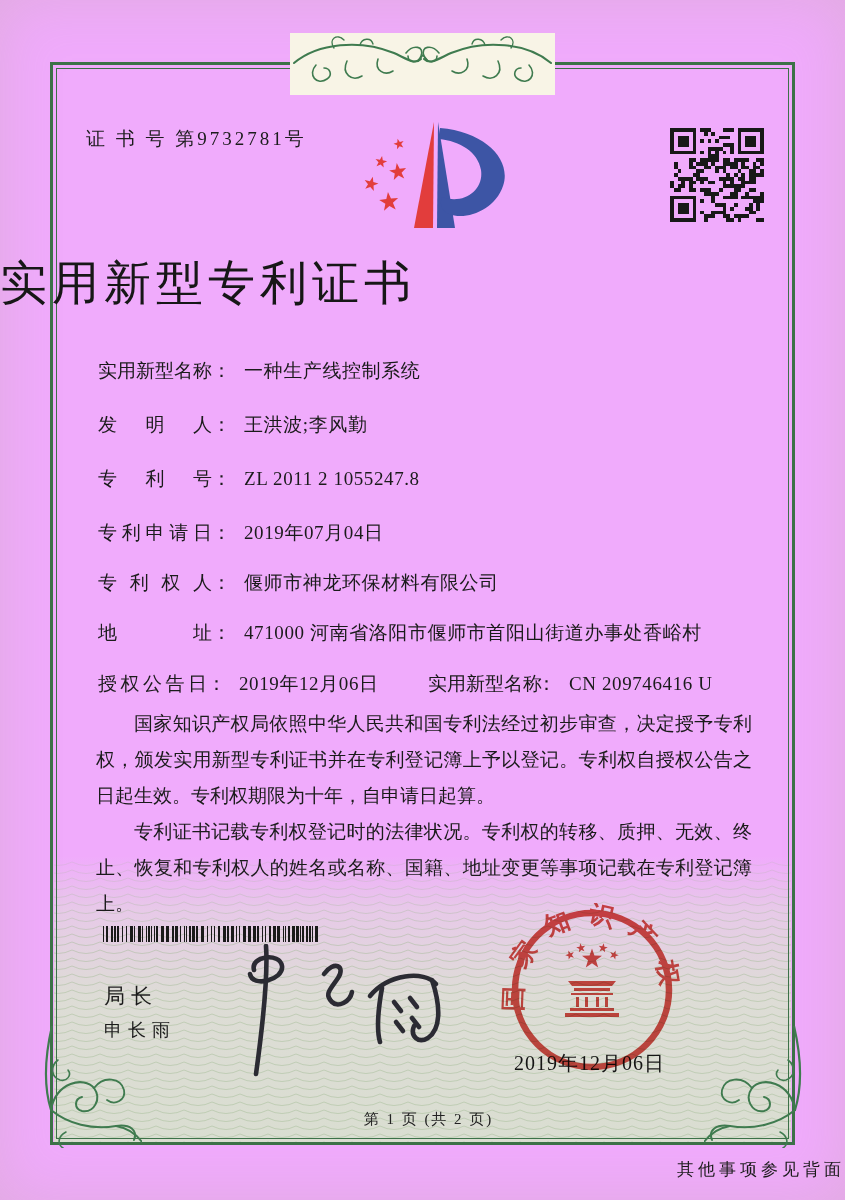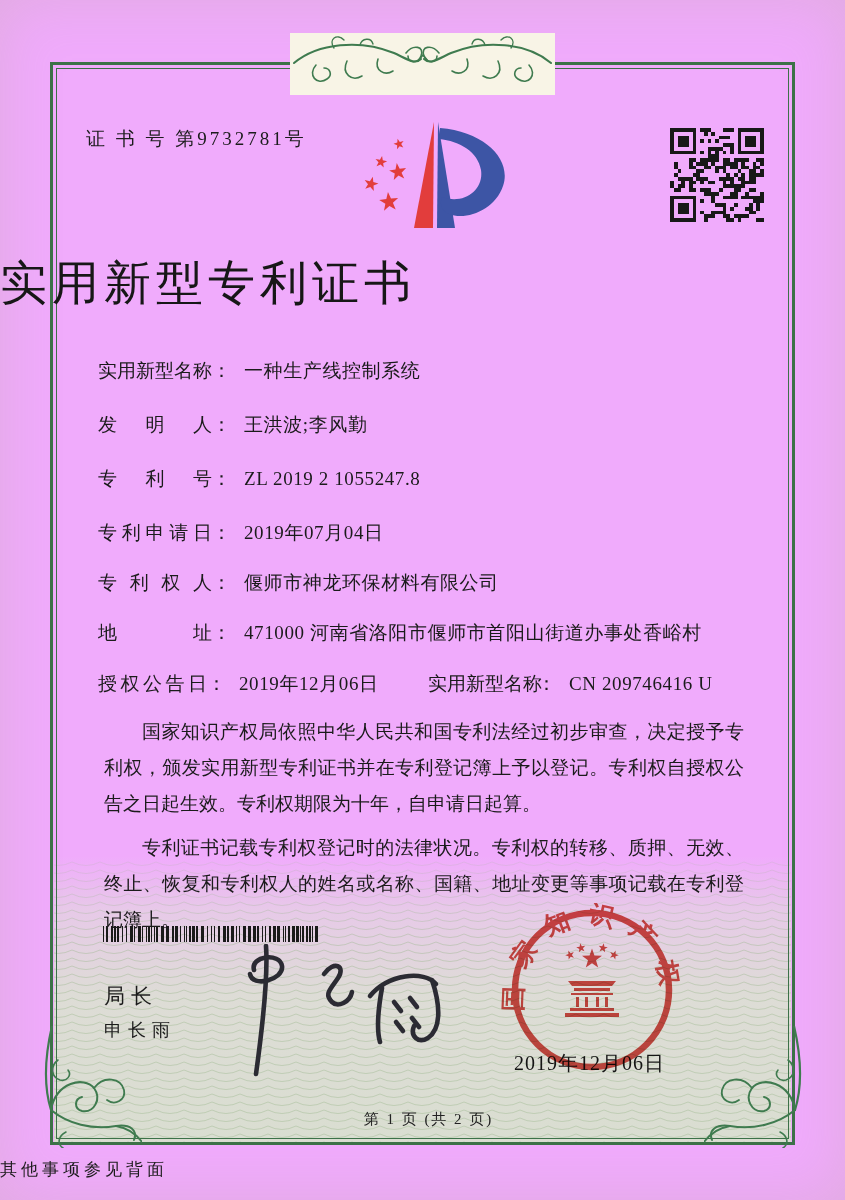--- a/index.html
+++ b/index.html
@@ -53,34 +53,34 @@
     text-align:justify;text-align-last:justify;
   }
   .flabel.w5{width:109px;}
   .fvalue{margin-left:13px;letter-spacing:.6px;}
   .g2{position:absolute;left:330px;top:0;}
   
   .paras{
     position:absolute;left:96px;top:706px;width:656px;z-index:4;
     font-size:19px;line-height:36px;color:#1b1b1b;text-align:justify;
   }
-  .paras p{margin:8px;text-indent:2em;}
+  .paras p{margin:0;text-indent:2em;}
   
   .barcode{position:absolute;left:103px;top:926px;z-index:4;}
   .officer-title{position:absolute;left:104px;top:982px;font-size:21px;letter-spacing:6px;color:#1b1b1b;z-index:4;text-align:center;}
   .officer-name{position:absolute;left:104px;top:1018px;font-size:18px;letter-spacing:6px;color:#1b1b1b;z-index:4;}
   .signature{position:absolute;left:228px;top:944px;z-index:5;}
   .seal-date{position:absolute;left:514px;top:1050px;font-size:20px;letter-spacing:1px;color:#151515;z-index:4;}
   .seal{position:absolute;left:496px;top:903px;z-index:6;mix-blend-mode:multiply;opacity:.93;}
   .page-num{
     position:absolute;left:0;right:0;top:1110px;text-align:center;
     font-size:15px;letter-spacing:2px;color:#222;z-index:4;margin-left:12px;
   }
   .back-note{
-    position:absolute;left:0;right:0;top:1158px;text-align:left;
+    position:absolute;left:0;right:0;top:1158px;text-align:right;
     font-size:17px;letter-spacing:4px;color:#1b1b1b;z-index:4;
   }
   
   .dragons{position:absolute;left:290px;top:33px;z-index:3;background:#f8f4e6;}
   .corner-fl{position:absolute;z-index:3;}
   .corner-fl.bl{left:36px;top:1026px;}
   .corner-fl.br{left:704px;top:1026px;transform:scaleX(-1);}
 </style>
 </head>
 <body>
@@ -499,21 +499,21 @@
 
   <div class="title">实用新型专利证书</div>
 
   <div class="row r1">
     <span class="flabel">实用新型名称</span><span>：</span><span class="fvalue">一种生产线控制系统</span>
   </div>
   <div class="row r2">
     <span class="flabel">发明人</span><span>：</span><span class="fvalue">王洪波;李风勤</span>
   </div>
   <div class="row r3">
-    <span class="flabel">专利号</span><span>：</span><span class="fvalue">ZL 2019 2 1055247.8</span>
+    <span class="flabel">专利号</span><span>：</span><span class="fvalue">ZL 2011 2 1055247.8</span>
   </div>
   <div class="row r4">
     <span class="flabel">专利申请日</span><span>：</span><span class="fvalue">2019年07月04日</span>
   </div>
   <div class="row r5">
     <span class="flabel">专利权人</span><span>：</span><span class="fvalue">偃师市神龙环保材料有限公司</span>
   </div>
   <div class="row r6">
     <span class="flabel">地址</span><span>：</span><span class="fvalue">471000 河南省洛阳市偃师市首阳山街道办事处香峪村</span>
   </div>

